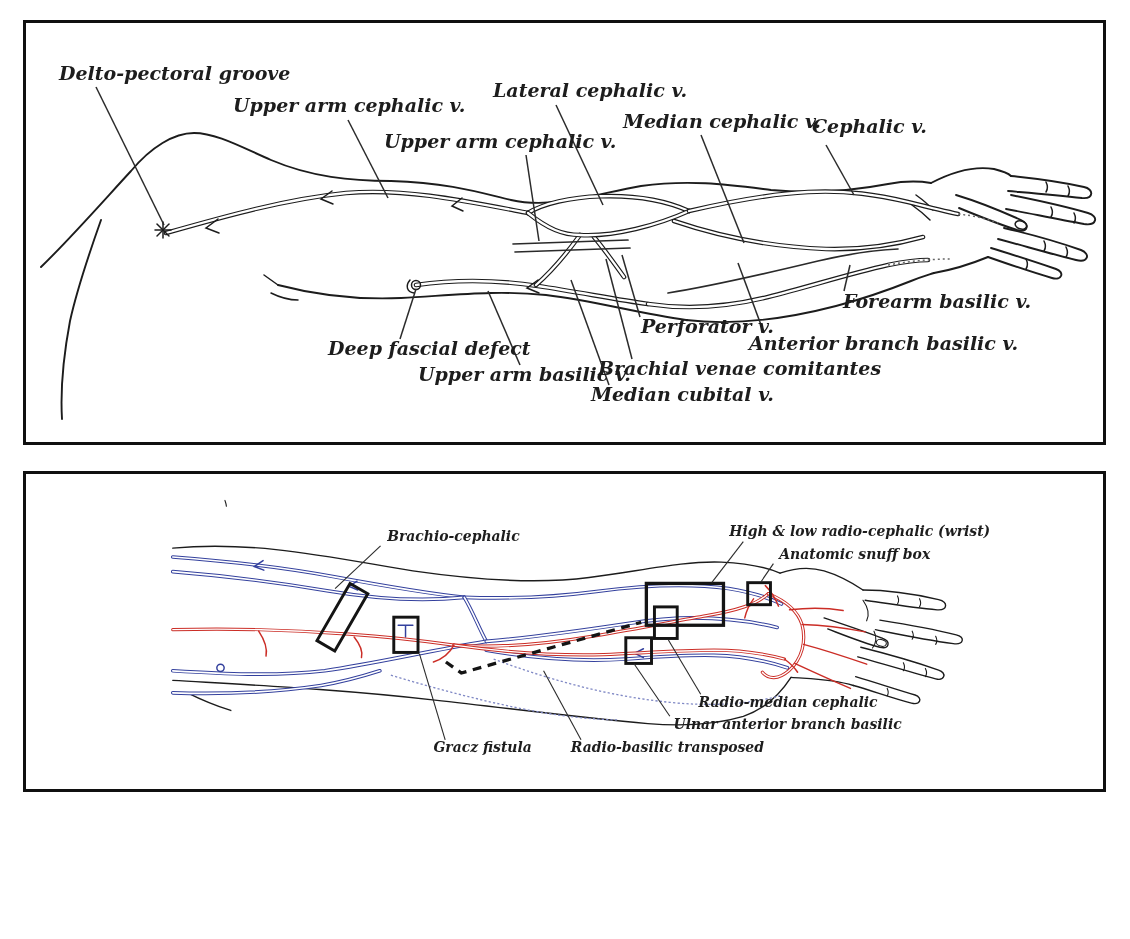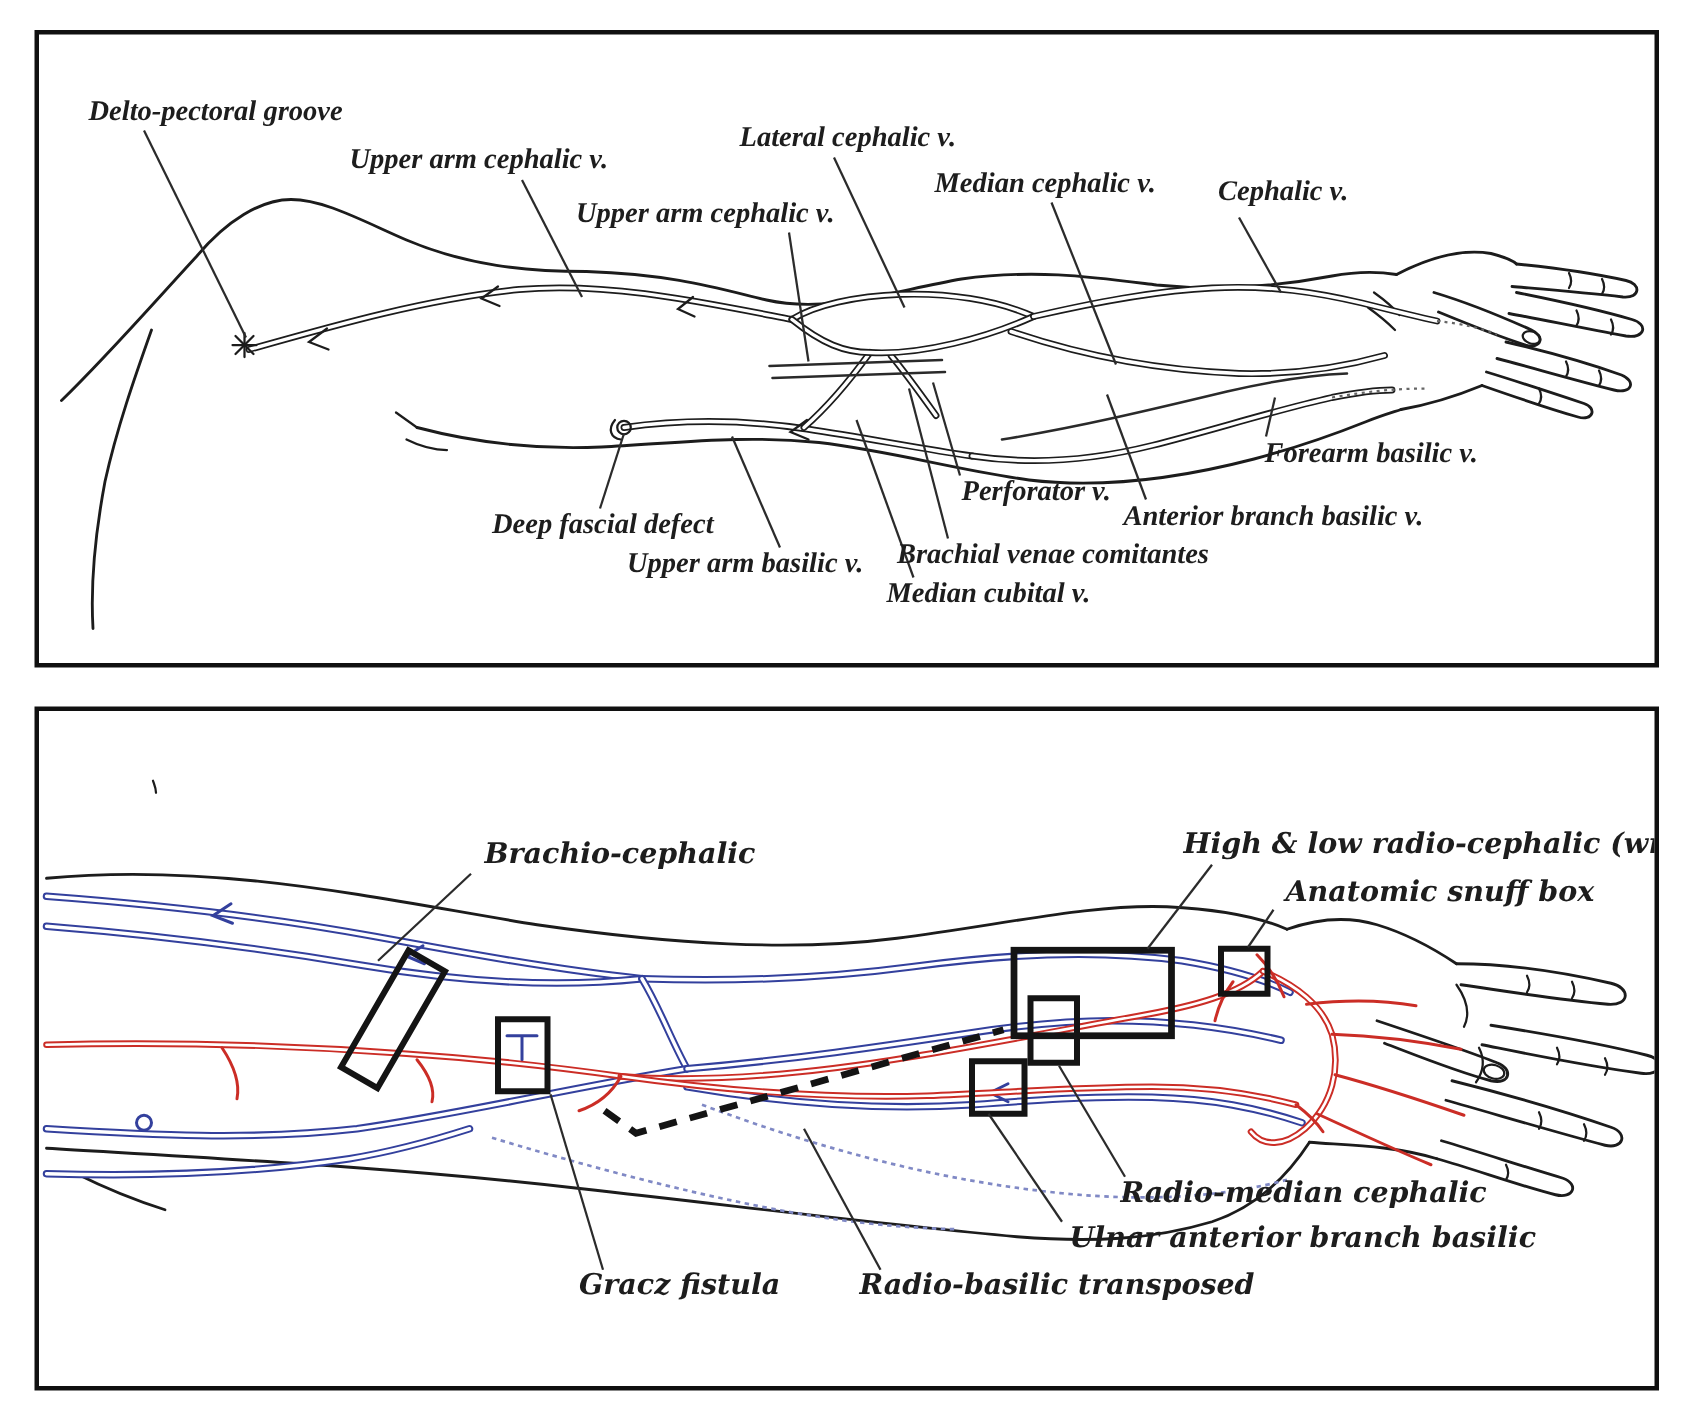--- a/index.html
+++ b/index.html
@@ -4,22 +4,22 @@
 <style>
   html,body{margin:0;padding:0;}
   body{
     width:1130px;height:939px;background:#ffffff;position:relative;
     font-family:"DejaVu Serif","Liberation Serif",serif;
   }
   .panel{
     position:absolute;left:23px;width:1083px;background:#ffffff;
     border:3px solid #101010;box-sizing:border-box;
   }
-  #panel-top{top:20px;height:425px;font-family:Liberation Serif, serif;}
-  #panel-bottom{top:471px;height:456px;}
+  #panel-top{top:20px;height:425px;}
+  #panel-bottom{top:471px;height:321px;}
   svg{display:block;width:100%;height:100%;}
   .lbl{font-style:italic;font-weight:600;font-size:19px;fill:#1d1d1d;}
   .leader{stroke:#2b2b2b;stroke-width:1.5;fill:none;}
   .outline{stroke:#1c1c1c;stroke-width:1.9;fill:none;stroke-linecap:round;}
   .thin{stroke:#1c1c1c;stroke-width:1.5;fill:none;stroke-linecap:round;}
   .vein-c{stroke:#1c1c1c;stroke-width:4.6;fill:none;stroke-linecap:round;}
   .vein-i{stroke:#ffffff;stroke-width:2.3;fill:none;stroke-linecap:round;}
   .vein-thin{stroke:#2a2a2a;stroke-width:1.7;fill:none;stroke-linecap:round;}
   .dotted{stroke:#666;stroke-width:1.5;fill:none;stroke-dasharray:2 3;}
   .bvein-c{stroke:#33409d;stroke-width:5;fill:none;stroke-linecap:round;}

